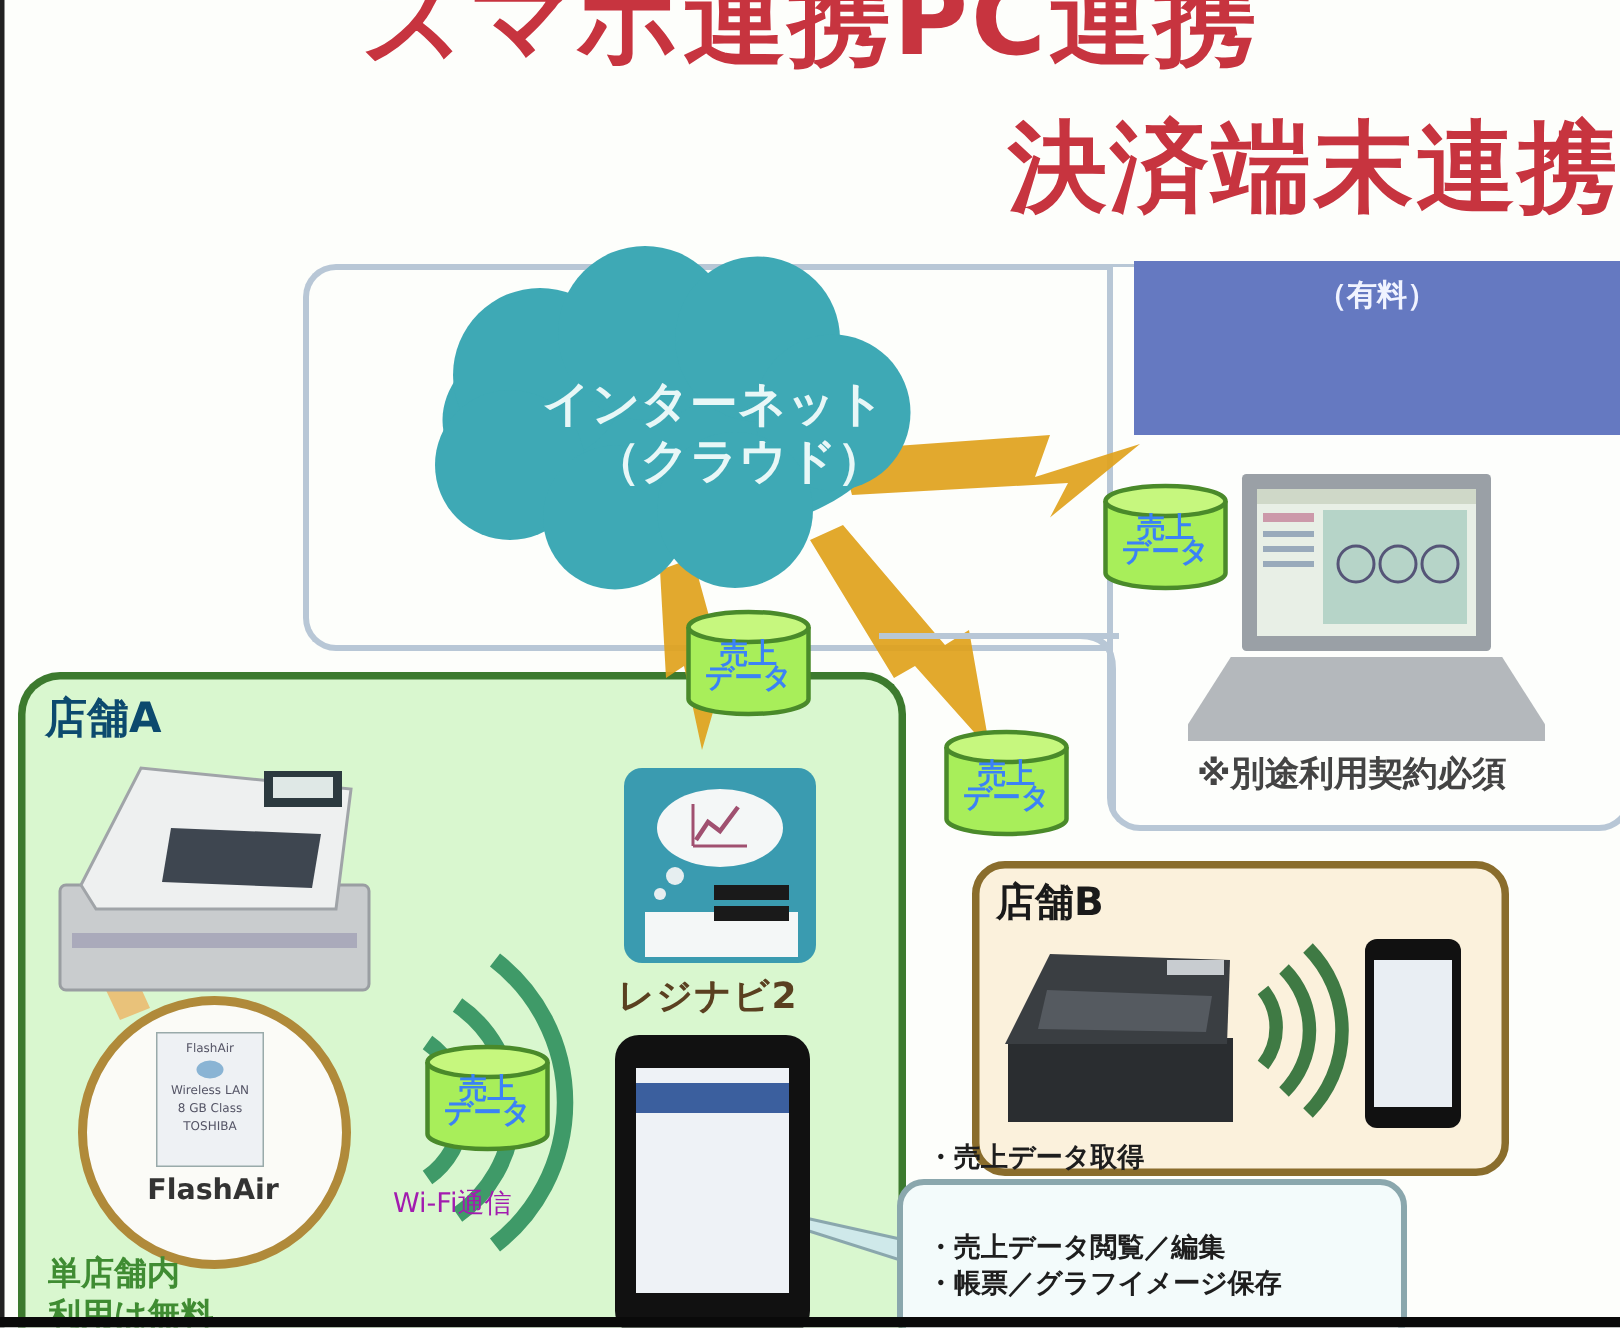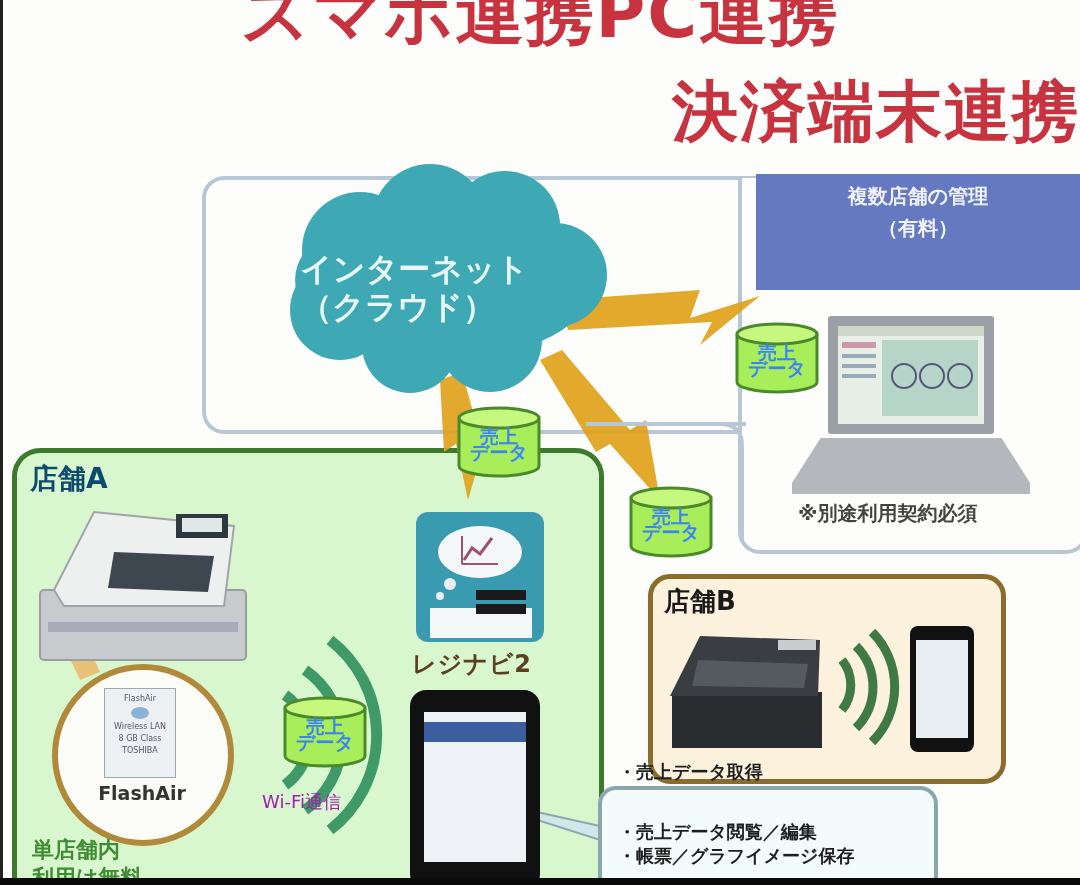--- a/index.html
+++ b/index.html
@@ -30,21 +30,21 @@
   }
   .connector-line { left: 586px; top: 422px; width: 160px; height: 4px; background: #b8c7d6; }
 
   .plan-box {
     left: 756px; top: 174px; width: 324px; height: 116px;
     background: #6579c1; color: #f0f3ff; text-align: center;
     font-size: 20px; font-weight: bold; line-height: 32px; padding-top: 6px; box-sizing: border-box;
   }
 
   .cloud-text {
-    left: 300px; top: 250px; width: 290px; text-align: left;
+    left: 300px; top: 250px; width: 290px; text-align: right;
     color: #e8f7f7; font-weight: bold; font-size: 32px; line-height: 38px;
   }
 
   .store-a {
     left: 12px; top: 448px; width: 582px; height: 450px;
     background: #d9f7cf; border: 5px solid #3c7a2e; border-radius: 28px 28px 0 0; border-bottom: none;
   }
   .store-a-label { left: 30px; top: 460px; font-size: 28px; font-weight: bold; color: #0c4a6e; }
 
   .store-b {
@@ -85,21 +85,21 @@
     left: 424px; top: 712px; width: 102px; height: 150px; background: #eef2f6;
   }
   .tablet-header { left: 424px; top: 722px; width: 102px; height: 20px; background: #3b5f9e; }
 
   .features-box {
     left: 598px; top: 786px; width: 340px; height: 110px;
     background: #f3fbfb; border: 4px solid #8aa7ad; border-radius: 18px; box-sizing: border-box;
   }
   .feature-item { left: 618px; font-size: 18px; font-weight: bold; color: #1e1e1e; line-height: 24px; }
 
-  .pc-note { left: 798px; top: 500px; font-size: 20px; font-weight: bold; color: #444; }
+  .pc-note { left: 798px; top: 500px; font-size: 23px; font-weight: bold; color: #444; }
 
   .laptop-screen {
     left: 828px; top: 316px; width: 166px; height: 118px; background: #9aa0a6; border-radius: 3px;
   }
   .laptop-display { left: 838px; top: 326px; width: 146px; height: 98px; background: #e8efe6; }
   .laptop-base {
     left: 792px; top: 438px; width: 238px; height: 56px;
     background: #b4b8bc; clip-path: polygon(12% 0, 88% 0, 100% 80%, 100% 100%, 0 100%, 0 80%);
   }
 
@@ -115,21 +115,20 @@
 <div class="abs left-edge"></div>
 
 <div class="abs title l1">スマホ連携PC連携</div>
 <div class="abs title l2">決済端末連携</div>
 
 <div class="abs cloud-panel"></div>
 <div class="abs pc-panel"></div>
 <div class="abs connector-line"></div>
 
 <div class="abs plan-box">
-  <div>複数店舗の管理</div>
   <div>（有料）</div>
 </div>
 
 <div class="abs store-a"></div>
 <div class="abs store-a-label">店舗A</div>
 
 <div class="abs store-b"></div>
 <div class="abs store-b-label">店舗B</div>
 
 <svg class="abs" style="left:0;top:0" width="1080" height="885">

